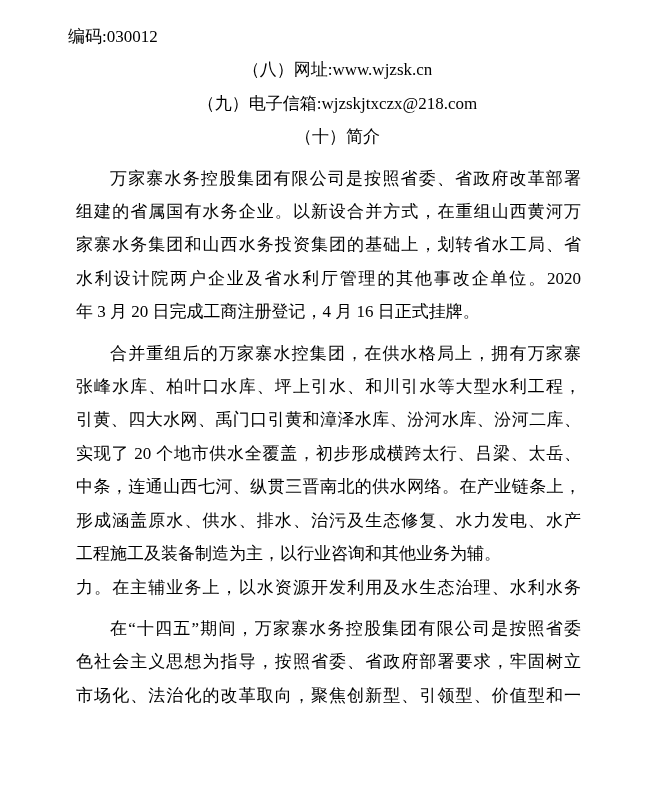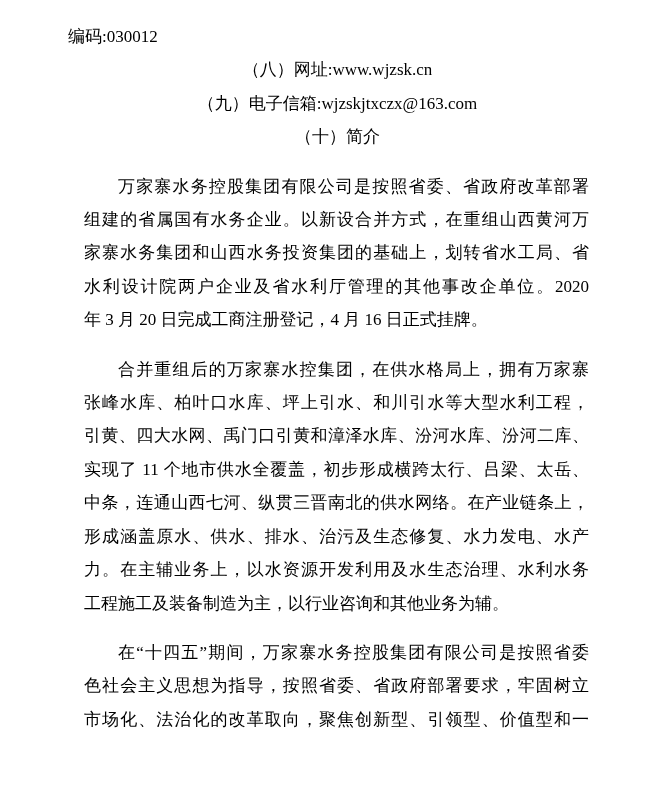--- a/index.html
+++ b/index.html
@@ -29,50 +29,50 @@
   }
   .ln.jst {
     white-space: normal;
     text-align: justify;
     text-align-last: justify;
   }
   .ln.ind {
     text-indent: 2em;
     text-align: center;
   }
-  .para { margin: 16px; padding: 0; }
+  .para { margin: 8px; padding: 0; }
 </style>
 </head>
 <body>
 
 <div class="page">
 
   <div class="ln">编码:030012</div>
 
   <div class="ln ind">（八）网址:www.wjzsk.cn</div>
-  <div class="ln ind">（九）电子信箱:wjzskjtxczx@163.com</div>
+  <div class="ln ind">（九）电子信箱:wjzskjtxczx@218.com</div>
   <div class="ln ind">（十）简介</div>
 
   <div class="para">
     <div class="ln jst ind">万家寨水务控股集团有限公司是按照省委、省政府改革部署</div>
     <div class="ln jst">组建的省属国有水务企业。以新设合并方式，在重组山西黄河万</div>
     <div class="ln jst">家寨水务集团和山西水务投资集团的基础上，划转省水工局、省</div>
     <div class="ln jst">水利设计院两户企业及省水利厅管理的其他事改企单位。2020</div>
     <div class="ln">年 3 月 20 日完成工商注册登记，4 月 16 日正式挂牌。</div>
   </div>
 
   <div class="para">
     <div class="ln jst ind">合并重组后的万家寨水控集团，在供水格局上，拥有万家寨</div>
     <div class="ln jst">张峰水库、柏叶口水库、坪上引水、和川引水等大型水利工程，</div>
     <div class="ln jst">引黄、四大水网、禹门口引黄和漳泽水库、汾河水库、汾河二库、</div>
-    <div class="ln jst">实现了 11 个地市供水全覆盖，初步形成横跨太行、吕梁、太岳、</div>
+    <div class="ln jst">实现了 20 个地市供水全覆盖，初步形成横跨太行、吕梁、太岳、</div>
     <div class="ln jst">中条，连通山西七河、纵贯三晋南北的供水网络。在产业链条上，</div>
     <div class="ln jst">形成涵盖原水、供水、排水、治污及生态修复、水力发电、水产</div>
+    <div class="ln">工程施工及装备制造为主，以行业咨询和其他业务为辅。</div>
     <div class="ln jst">力。在主辅业务上，以水资源开发利用及水生态治理、水利水务</div>
-    <div class="ln">工程施工及装备制造为主，以行业咨询和其他业务为辅。</div>
   </div>
 
   <div class="para">
     <div class="ln jst ind">在“十四五”期间，万家寨水务控股集团有限公司是按照省委</div>
     <div class="ln jst">色社会主义思想为指导，按照省委、省政府部署要求，牢固树立</div>
     <div class="ln jst">市场化、法治化的改革取向，聚焦创新型、引领型、价值型和一</div>
   </div>
 
 </div>
 

